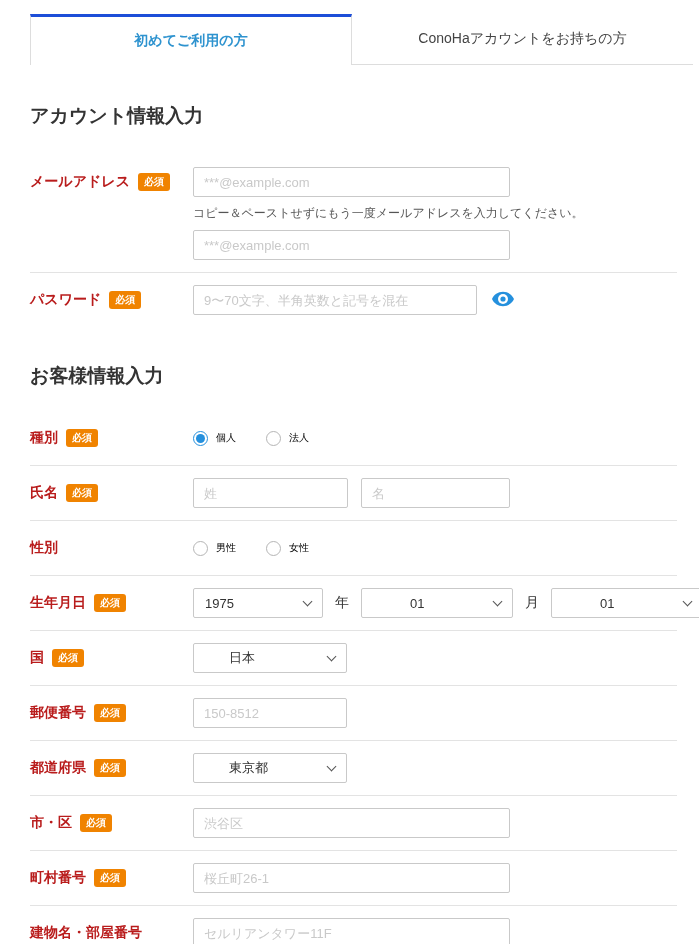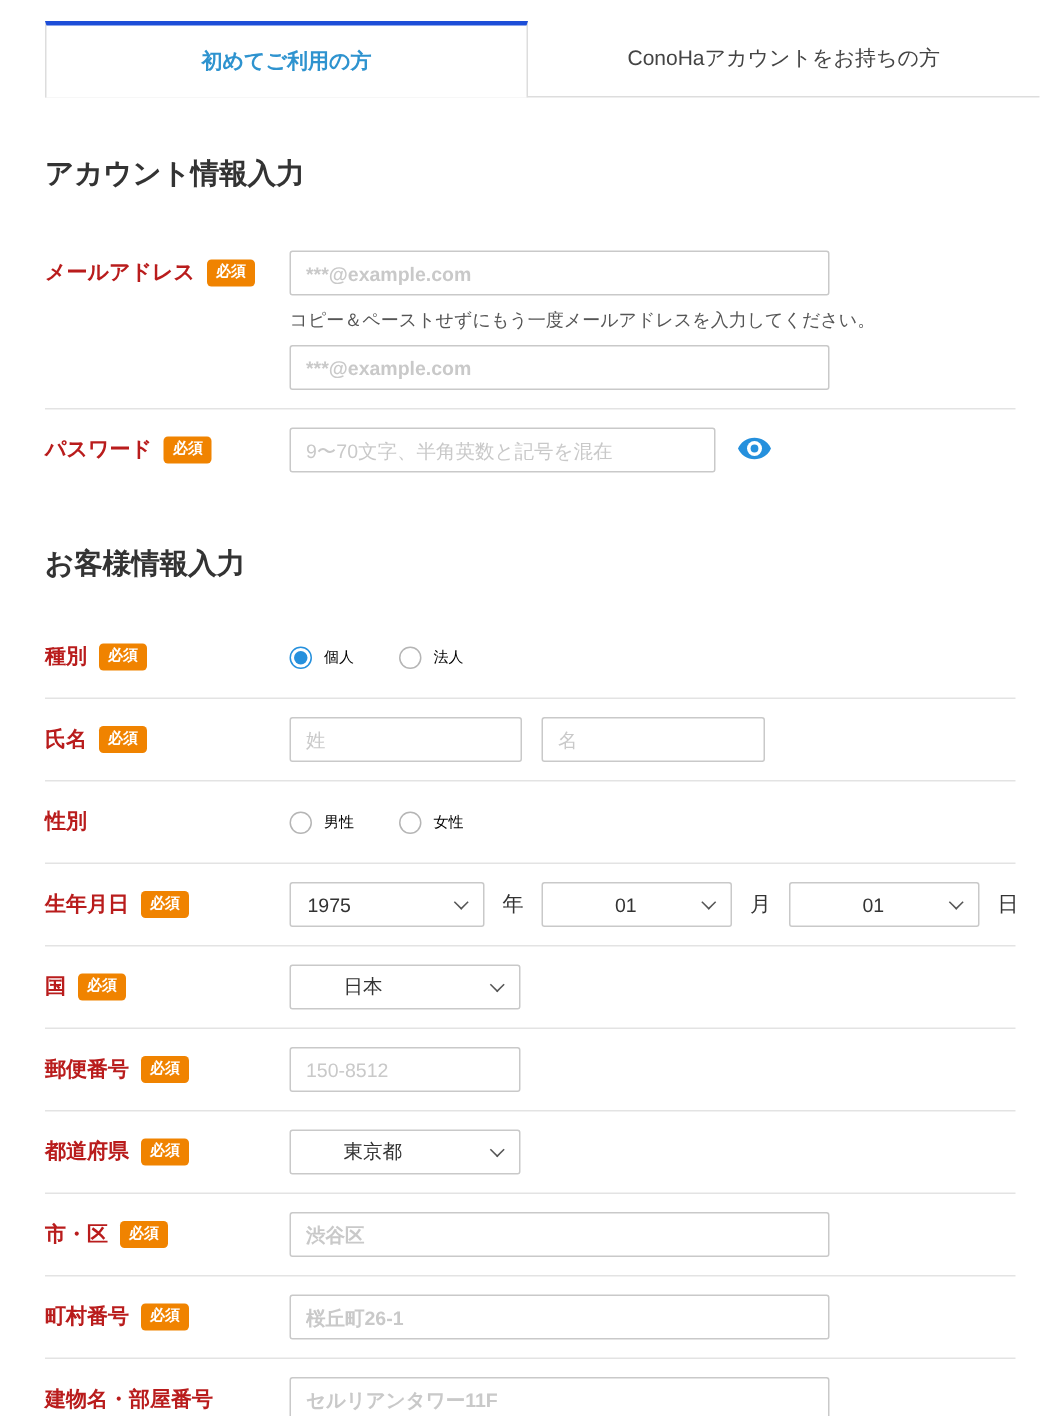--- a/index.html
+++ b/index.html
@@ -33,38 +33,38 @@
     padding:2px 6px; border-radius:3px; margin-left:8px; line-height:14px; white-space:nowrap;
   }
   .control-col { flex:1; }
   
   input.text {
     height:30px; border:1px solid #c9c9c9; border-radius:2px; background:#fff;
     padding:0 10px; font-size:13px; color:#333; outline:none;
     font-family:"Liberation Sans","DejaVu Sans",sans-serif;
   }
   input.text::placeholder { color:#c9c9c9; opacity:1; }
-  .w-full { width:360px;font-weight:bold; }
+  .w-full { width:317px; }
   .w-pass { width:284px; }
   .w-half { width:155px; }
   .w-half2 { width:149px; margin-left:13px; }
   .w-small { width:154px; }
   .helper { font-size:12px; color:#555; margin:8px 0 8px 0; }
   
   .select {
     height:30px; border:1px solid #c9c9c9; border-radius:2px; background:#fff;
     display:inline-flex; align-items:center; justify-content:space-between;
     padding:0 11px; font-size:13px; color:#333; cursor:pointer; vertical-align:middle;
   }
   .chev {
     width:7px; height:7px; border-right:1.5px solid #555; border-bottom:1.5px solid #555;
     transform:rotate(45deg); margin-top:-3px; flex-shrink:0; margin-left:8px;
   }
   .sel-130 { width:130px; }
-  .sel-127 { width:127px;padding-left:48px; }
+  .sel-127 { width:152px;padding-left:48px; }
   .sel-154 { width:154px;padding-left:35px; }
   .inline-row { display:flex; align-items:center; height:30px; }
   .unit { font-size:14px; color:#333; margin:0 12px; }
   .unit-last { margin-right:0; }
   
   .radio-group { display:flex; align-items:center; height:30px; }
   .radio { display:inline-flex; align-items:center; cursor:pointer; margin-right:30px; font-size:10px; color:#000000; }
   .radio-circle {
     width:15px; height:15px; border:1px solid #b5b5b5; border-radius:50%;
     background:#fff; position:relative; margin-right:8px; flex-shrink:0;

